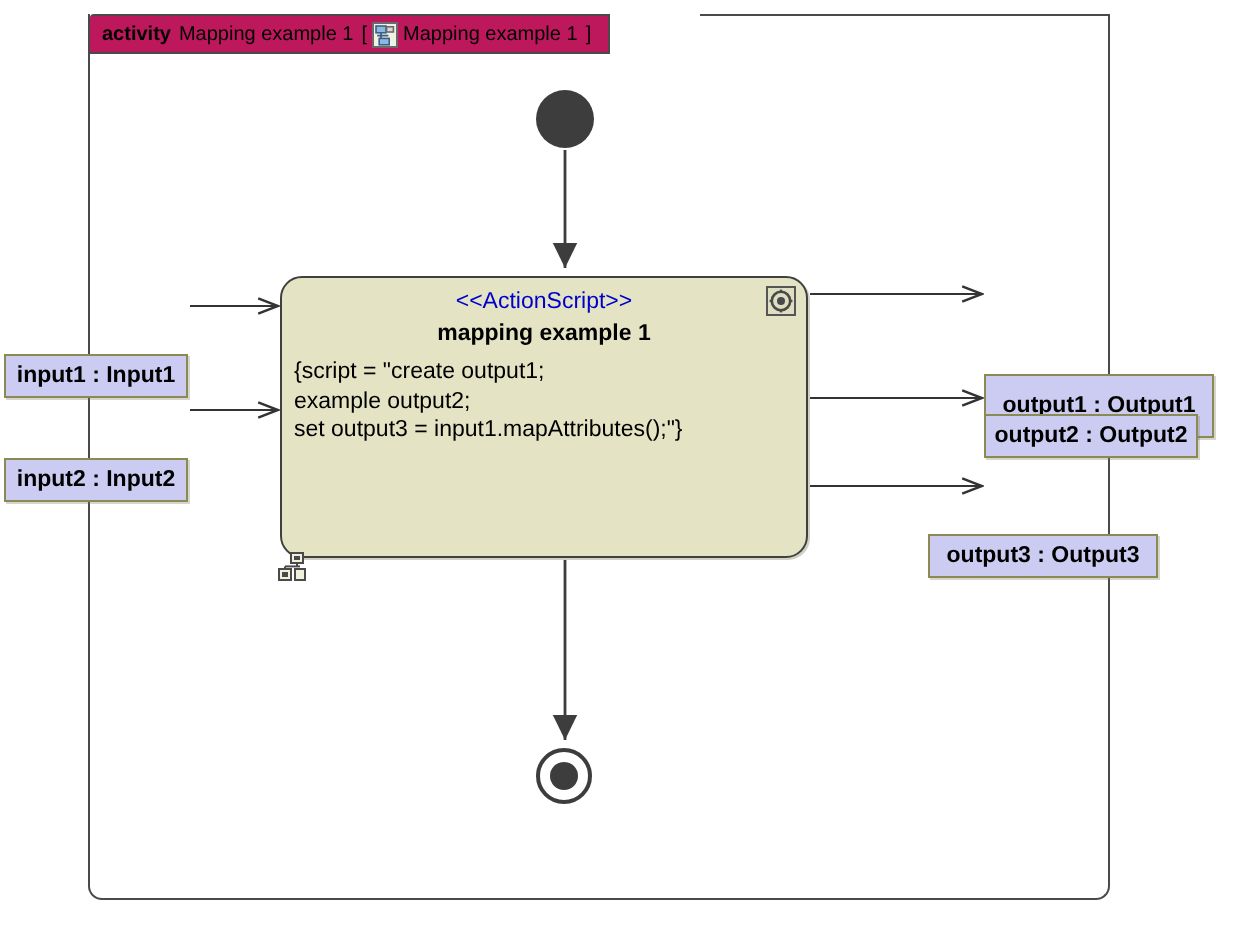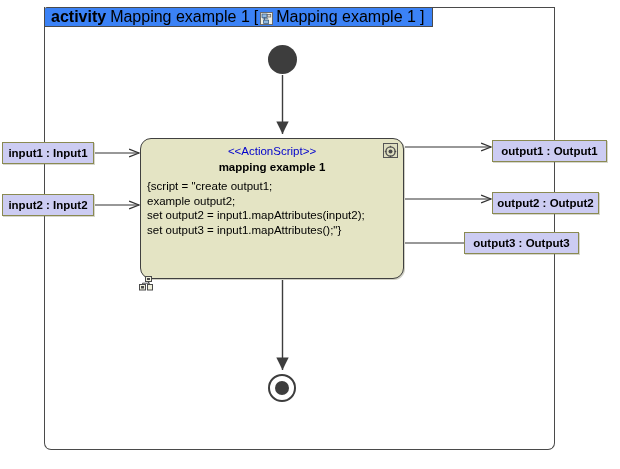--- a/index.html
+++ b/index.html
@@ -62,27 +62,27 @@
   .frame-header {
     position: absolute;
     left: 45px;
     top: 7px;
     height: 20px;
     padding: 0 7px 0 6px;
     box-sizing: border-box;
     display: flex;
     align-items: center;
     white-space: nowrap;
-    font-size: 16px;
+    font-size: 10px;
     color: #000;
     border-bottom: 1px solid #4a4a4a;
     border-right: 1px solid #4a4a4a;
     border-top: 1px solid #4a4a4a;
     border-top-left-radius: 2px;
-    background: #3b82f6;
+    background: #be185d;
     
   }
   .frame-header .kw {
     font-weight: bold;
     margin-right: 4px;
   }
   .frame-header .lbl { margin-right: 3px; }
   .frame-header .brk { margin: 0 1px; }
 
   
@@ -155,26 +155,27 @@
     border: 1px solid #8a8a52;
     box-sizing: border-box;
     font-size: 11.5px;
     font-weight: bold;
     color: #000;
     display: flex;
     align-items: center;
     justify-content: center;
     white-space: nowrap;
     box-shadow: 1px 1px 0 rgba(120,120,90,0.30);
+    margin-top: 35px;
   }
 
   .pin-in1  { left: 2px;   top: 142px; width: 92px;  height: 22px; }
   .pin-in2  { left: 2px;   top: 194px; width: 92px;  height: 22px; }
-  .pin-out1 { left: 492px; top: 140px; width: 115px; height: 22px; text-align: right; }
-  .pin-out2 { left: 492px; top: 192px; width: 107px; height: 22px; }
+  .pin-out1 { left: 492px; top: 152px; width: 115px; height: 32px; text-align: right; }
+  .pin-out2 { left: 492px; top: 172px; width: 107px; height: 22px; }
   .pin-out3 { left: 464px; top: 232px; width: 115px; height: 22px; }
 
   
   .initial-node {
     position: absolute;
     left: 268px;
     top: 45px;
     width: 29px;
     height: 29px;
     border-radius: 50%;
@@ -262,21 +263,20 @@
 
   <div class="initial-node"></div>
 
   <div class="action-node">
     <div class="stereotype">&lt;&lt;ActionScript&gt;&gt;</div>
     <div class="node-title">mapping example 1</div>
 
     <div class="script-body">
       <div class="script-line">{script = "create output1;</div>
       <div class="script-line">example output2;</div>
-      <div class="script-line">set output2 = input1.mapAttributes(input2);</div>
       <div class="script-line">set output3 = input1.mapAttributes();"}</div>
     </div>
 
     <div class="gear-icon-box">
       <svg width="13" height="13" viewBox="0 0 13 13">
         <circle cx="6.5" cy="6.5" r="4.6" fill="none" stroke="#4a4a4a" stroke-width="1.3"></circle>
         <circle cx="6.5" cy="6.5" r="2" fill="#4a4a4a"></circle>
         <g stroke="#4a4a4a" stroke-width="1.2">
           <line x1="6.5" y1="0.8" x2="6.5" y2="2.4"></line>
           <line x1="6.5" y1="10.6" x2="6.5" y2="12.2"></line>

